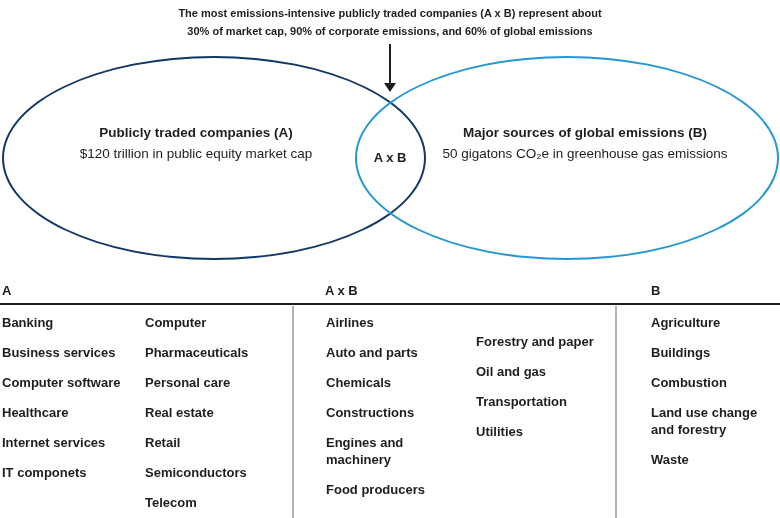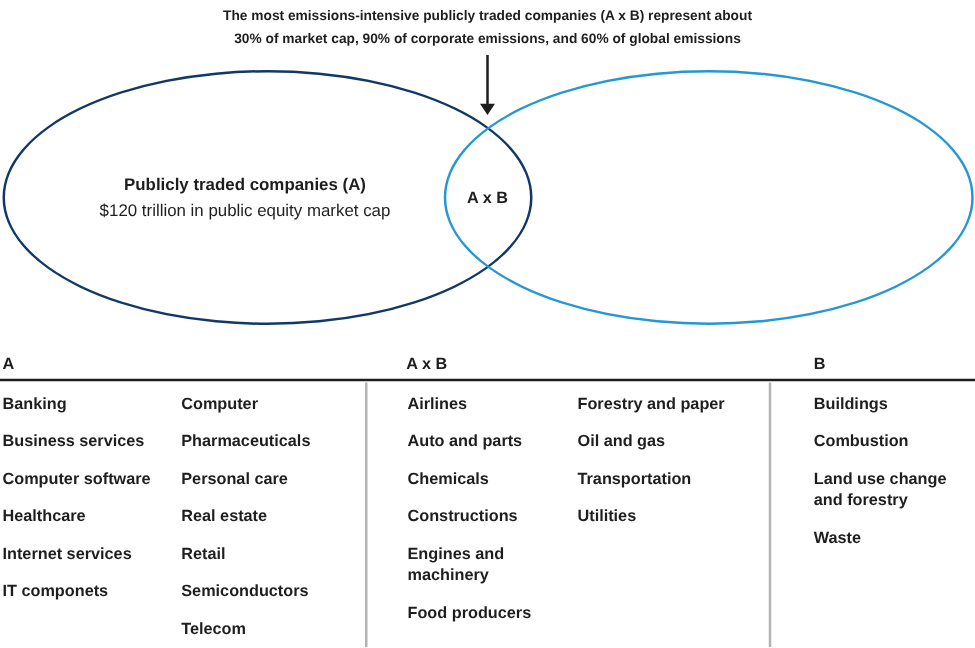--- a/index.html
+++ b/index.html
@@ -14,21 +14,21 @@
   .arrow-line{position:absolute;left:389px;top:44px;width:2px;height:40px;background:#1e1e1e;}
   .arrow-head{position:absolute;left:384px;top:83px;width:0;height:0;
               border-left:6px solid transparent;border-right:6px solid transparent;
               border-top:9px solid #1e1e1e;}
   
   .ellipse{position:absolute;top:56px;width:424px;height:204px;border:2px solid #000;
            border-radius:50%;box-sizing:border-box;background:transparent;}
   .ellipse.left{left:2px;}
   .ellipse.right{left:355px;}
   
-  .venn-label{position:absolute;top:137px;width:300px;text-align:center;
+  .venn-label{position:absolute;top:122px;width:300px;text-align:center;
               font-size:13.5px;line-height:21px;}
   .venn-label .l1{font-weight:700;}
   .venn-label .l2{font-weight:400;}
   .venn-label.left{left:46px;}
   .venn-label.right{left:435px;}
   .lens-label{position:absolute;left:360px;top:150px;width:60px;text-align:center;
               font-size:13px;font-weight:700;line-height:15px;}
   
   .col-header{position:absolute;top:283px;font-size:13px;font-weight:700;line-height:16px;}
   .header-rule{position:absolute;left:0;top:303px;width:780px;height:2px;background:#1e1e1e;}
@@ -50,20 +50,24 @@
   <div class="arrow-head"></div>
 
   <div class="ellipse left" style="border-color: rgb(17, 56, 102);"></div>
   <div class="ellipse right" style="border-color: rgb(37, 152, 212);"></div>
 
   <div class="venn-label left">
     <div class="l1">Publicly traded companies (A)</div>
     <div class="l2">$120 trillion in public equity market cap</div>
   </div>
 
+  <div class="venn-label right">
+    <div class="l1">Major sources of global emissions (B)</div>
+    <div class="l2">50 gigatons CO₂e in greenhouse gas emissions</div>
+  </div>
 
   <div class="lens-label">A x B</div>
 
   <div class="col-header" style="left:2px;">A</div>
   <div class="col-header" style="left:325px;">A x B</div>
   <div class="col-header" style="left:651px;">B</div>
 
   <div class="header-rule"></div>
   <div class="v-divider" style="left:292px;"></div>
   <div class="v-divider" style="left:615px;"></div>
@@ -87,27 +91,28 @@
     </div>
   <div class="list" style="left:326px;width:125px;">
       <div class="cell">Airlines</div>
       <div class="cell">Auto and parts</div>
       <div class="cell">Chemicals</div>
       <div class="cell">Constructions</div>
       <div class="cell">Engines and
 machinery</div>
       <div class="cell">Food producers</div>
     </div>
-  <div class="list" style="left:462px;width:150px;">
+  <div class="list" style="left:476px;width:150px;margin-top:19px;">
       <div class="cell">Forestry and paper</div>
       <div class="cell">Oil and gas</div>
       <div class="cell">Transportation</div>
       <div class="cell">Utilities</div>
     </div>
   <div class="list" style="left:651px;width:125px;">
+      <div class="cell">Agriculture</div>
       <div class="cell">Buildings</div>
       <div class="cell">Combustion</div>
       <div class="cell">Land use change
 and forestry</div>
       <div class="cell">Waste</div>
     </div>
 
 </div>
 
 </body></html>

